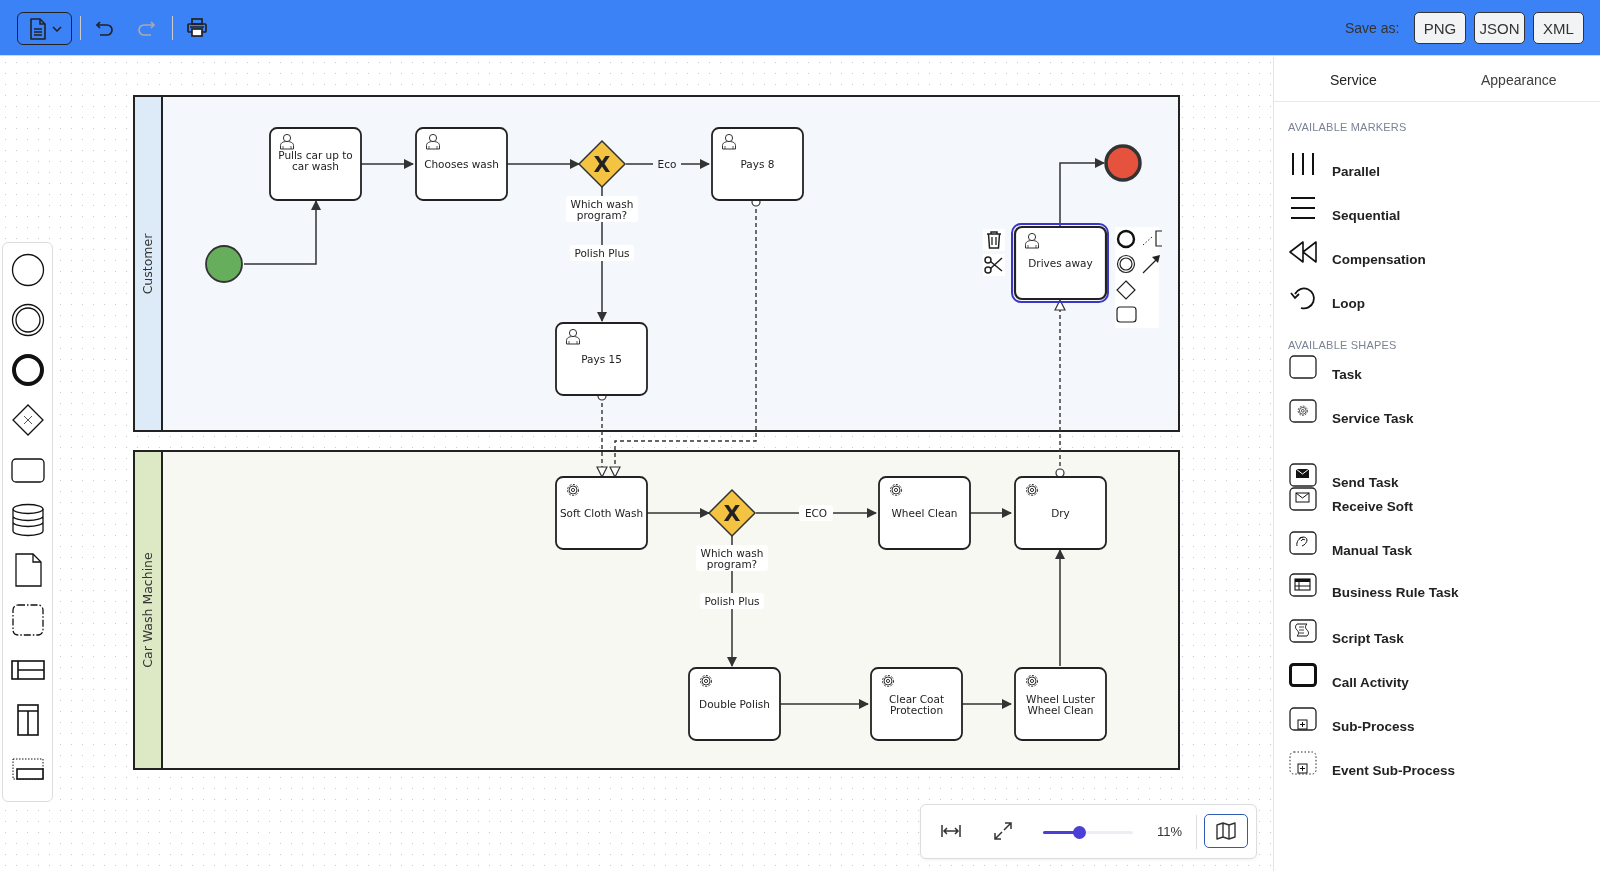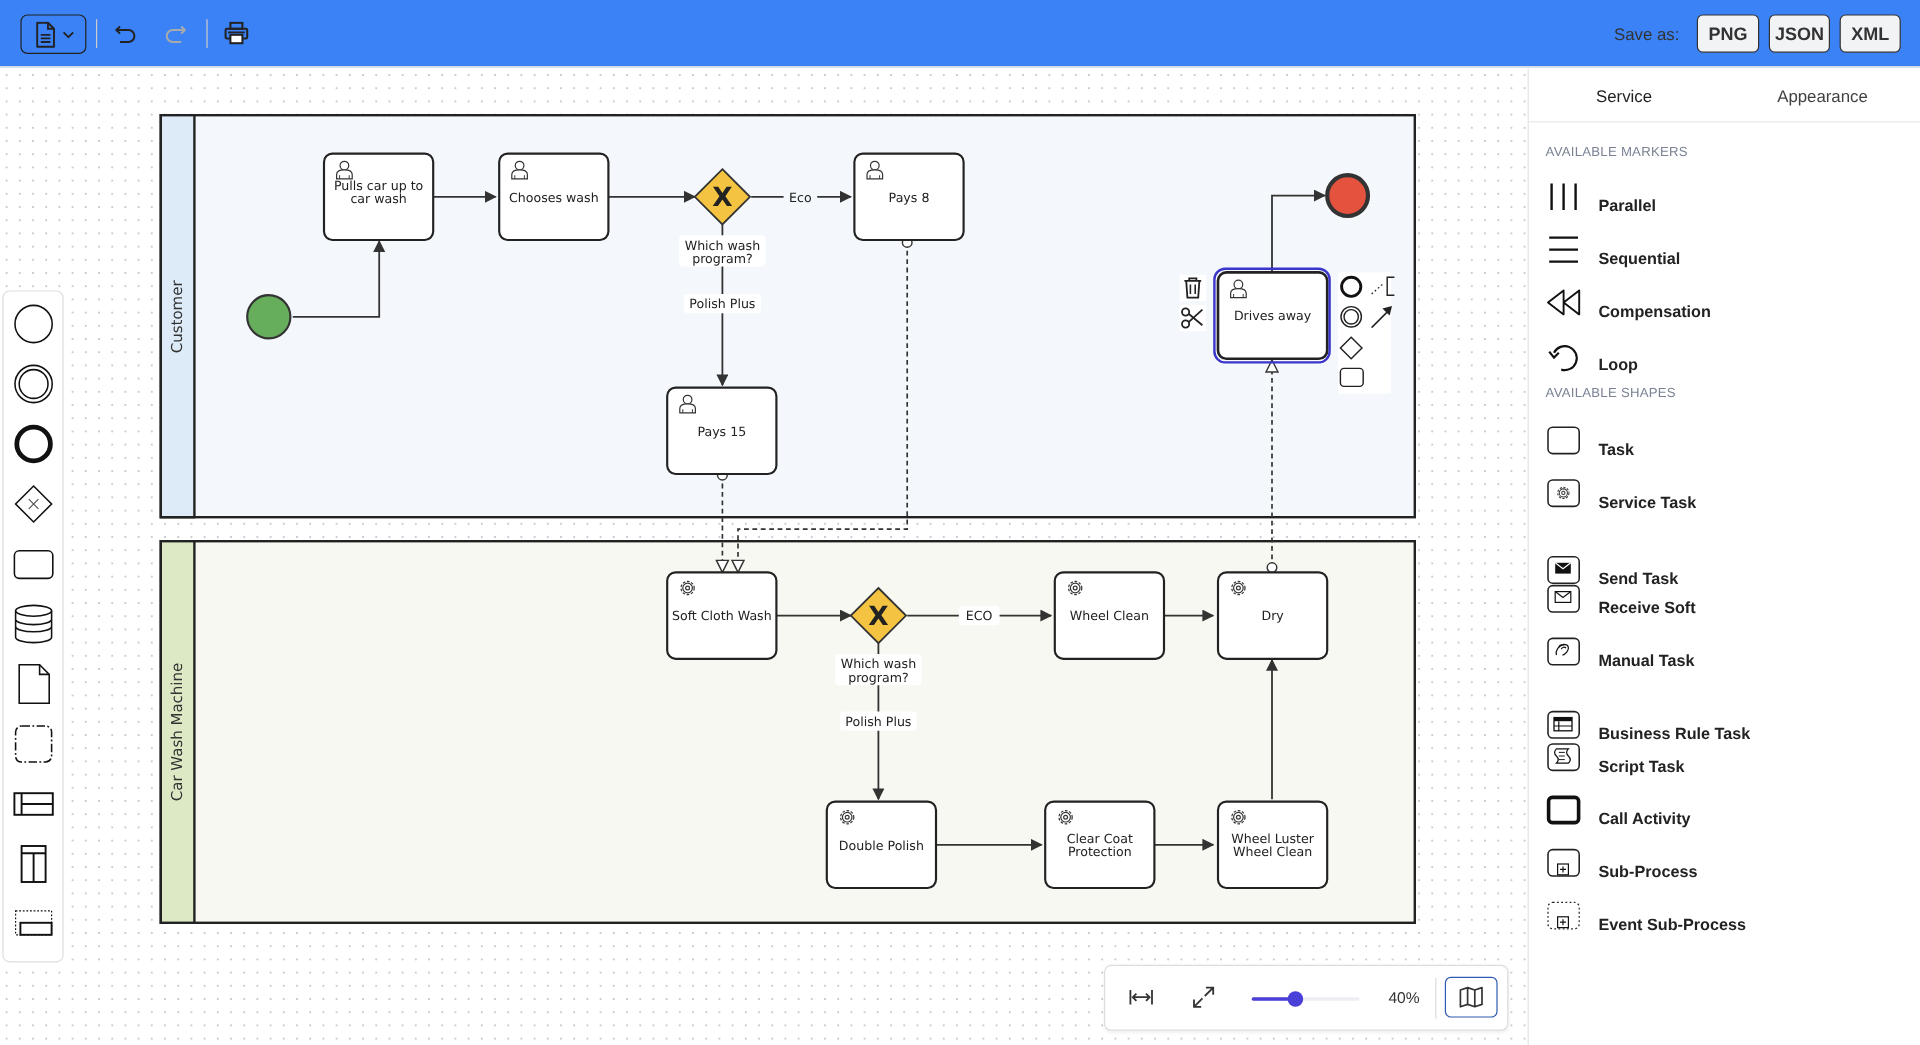--- a/index.html
+++ b/index.html
@@ -2,21 +2,21 @@
 <html><head>
 <meta charset="utf-8">
 <style>
 *{box-sizing:border-box;margin:0;padding:0}
 body{width:1600px;height:871px;overflow:hidden;font-family:"Liberation Sans",sans-serif;background:#fff;color:#222;position:relative}
 .topbar{position:absolute;left:0;top:0;width:1600px;height:56px;border-bottom:1px solid #d6d8dc;background:#3b82f6}
 .tb-file{position:absolute;left:17px;top:12px;width:55px;height:33px;border:1.5px solid #222;border-radius:6px;display:flex;align-items:center;justify-content:center;gap:4px}
 .tb-sep{position:absolute;top:16px;width:1px;height:24px;background:#ccc}
 .tb-icon{position:absolute;top:15px;width:26px;height:26px;display:flex;align-items:center;justify-content:center}
 .save-label{position:absolute;left:1345px;top:20px;font-size:14px;color:#333}
-.save-btn{position:absolute;top:12px;height:32px;border:1.2px solid #333;border-radius:5px;background:#f2f3f5;font-size:15px;font-weight:bold;color:#333;display:flex;align-items:center;justify-content:center}
+.save-btn{position:absolute;top:12px;height:32px;border:1.2px solid #333;border-radius:5px;background:#f2f3f5;font-size:15px;font-weight:normal;color:#333;display:flex;align-items:center;justify-content:center}
 .canvas{position:absolute;left:0;top:57px;width:1273px;height:814px;background-color:#fff;background-image:radial-gradient(#c8ccd2 0.8px,transparent 0.9px);background-size:11px 11px}
 .panel{position:absolute;left:1273px;top:57px;width:327px;height:814px;background:#fff;border-left:1px solid #e2e4e8}
 .tabs{position:absolute;left:0;top:0;width:327px;height:45px;border-bottom:1px solid #e8e9ec}
 .tab{position:absolute;top:15px;font-size:14px}
 .sec-title{position:absolute;left:14px;font-size:11px;color:#7a8294;letter-spacing:.2px}
 .item{position:absolute;left:14px;height:30px;display:flex;align-items:flex-end}
 .item .ic{width:30px;height:30px;display:flex;align-items:center;justify-content:center}
 .item .lb{margin-left:14px;font-size:13.5px;font-weight:bold;color:#222}
 .toolbox{position:absolute;left:2px;top:185px;width:51px;height:560px;border:1px solid #ddd;border-radius:6px;background:#fff}
 .tool{position:absolute;left:6px;width:38px;height:38px;display:flex;align-items:center;justify-content:center}
@@ -324,21 +324,21 @@
     </div>
     <div style="position:absolute;left:70px;top:14px;width:24px;height:24px">
       <svg width="24" height="24">
           <path d="M14 4h6v6M20 4l-7 7M10 20H4v-6M4 20l7-7" fill="none" stroke="#333" stroke-width="1.5"></path>
         </svg>
     </div>
     <div style="position:absolute;left:122px;top:26px;width:90px;height:3px;background:#eceef4;border-radius:2px">
       <div id="zfill" style="position: absolute; left: 0px; top: 0px; height: 3px; background: rgb(74, 63, 214); border-radius: 2px; width: 36px;"></div>
       <div id="zknob" style="position: absolute; top: -5px; width: 13px; height: 13px; border-radius: 50%; background: rgb(74, 63, 214); left: 30px;"></div>
     </div>
-    <span style="position:absolute;left:236px;top:19px;font-size:13px;color:#333">40%</span>
+    <span style="position:absolute;left:236px;top:19px;font-size:13px;color:#333">11%</span>
     <div style="position:absolute;left:275px;top:10px;width:1px;height:34px;background:#ddd"></div>
     <div style="position:absolute;left:283px;top:9px;width:44px;height:34px;border:1.5px solid #2f5bb3;border-radius:5px;display:flex;align-items:center;justify-content:center">
       <svg width="22" height="20">
           <path d="M2 4l6-2 6 2 6-2v14l-6 2-6-2-6 2z M8 2v14M14 4v14" fill="none" stroke="#333" stroke-width="1.4" stroke-linejoin="round"></path>
         </svg>
     </div>
   </div>
 </div>
 
 <div class="panel">
@@ -373,21 +373,21 @@
     </div>
   <div class="item" style="top:224px">
       <span class="ic">
         <svg width="30" height="30">
           <path d="M7 13a10 10 0 1 1 6 14" fill="none" stroke="#111" stroke-width="1.8"></path>
           <path d="M3 12l4 5 4-4" fill="none" stroke="#111" stroke-width="1.8"></path>
         </svg>
       </span>
       <span class="lb">Loop</span>
     </div>
-  <span class="sec-title" style="top:265px">AVAILABLE SHAPES</span>
+  <span class="sec-title" style="top:282px">AVAILABLE SHAPES</span>
   <div class="item" style="top:295px">
       <span class="ic">
         <svg width="30" height="30">
           <rect x="2" y="4" width="26" height="22" rx="4" fill="none" stroke="#222" stroke-width="1.3"></rect>
         </svg>
       </span>
       <span class="lb">Task</span>
     </div>
   <div class="item" style="top:339px">
       <span class="ic">
@@ -420,21 +420,21 @@
     </div>
   <div class="item" style="top:471px">
       <span class="ic">
         <svg width="30" height="30">
           <rect x="2" y="4" width="26" height="22" rx="4" fill="none" stroke="#222" stroke-width="1.3"></rect>
           <path d="M9 18c-1-4 2-8 6-9 2 0 4 1 4 3s-2 5-5 6M11 11c1-2 3-2 4-1M13 13c1-2 3-2 4-1" fill="none" stroke="#111" stroke-width="1"></path>
         </svg>
       </span>
       <span class="lb">Manual Task</span>
     </div>
-  <div class="item" style="top:532px">
+  <div class="item" style="top:513px">
       <span class="ic">
         <svg width="30" height="30">
           <rect x="2" y="4" width="26" height="22" rx="4" fill="none" stroke="#222" stroke-width="1.3"></rect>
           <rect x="7" y="9" width="15" height="11" fill="none" stroke="#111" stroke-width="1.1"></rect>
           <rect x="7" y="9" width="15" height="3" fill="#111"></rect>
           <path d="M7 16h15M11 12v8" stroke="#111" stroke-width="1"></path>
         </svg>
       </span>
       <span class="lb">Business Rule Task</span>
     </div>

